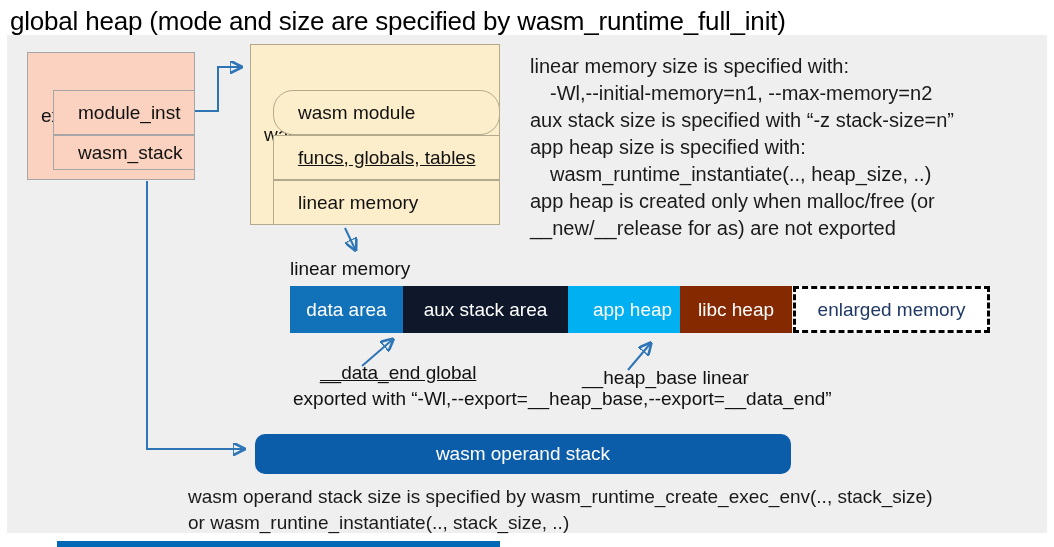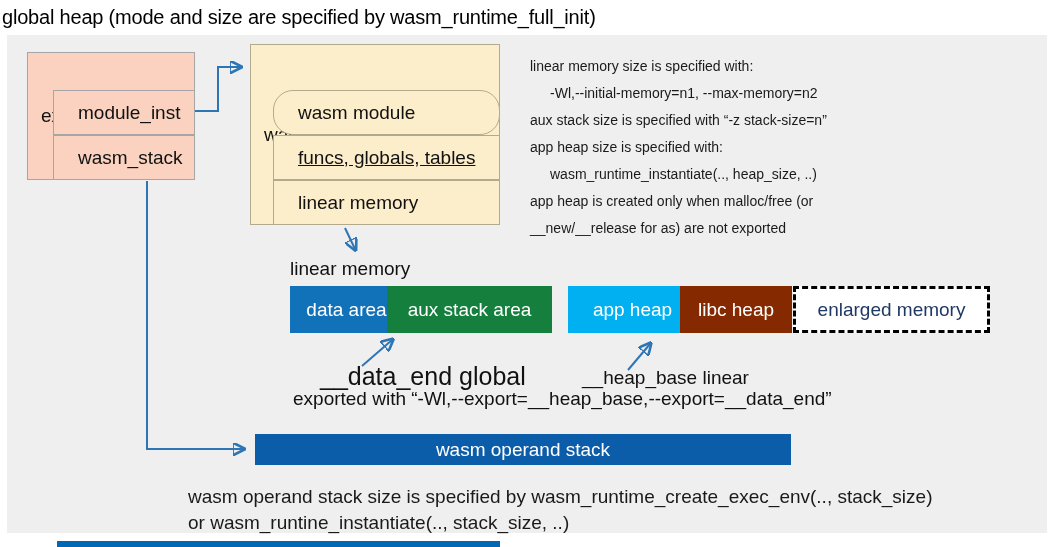--- a/index.html
+++ b/index.html
@@ -7,82 +7,82 @@
   body {
     font-family: "Liberation Sans", sans-serif;
     color: #111;
     width: 1054px; height: 547px;
     position: relative;
     overflow: hidden;
   }
   .stage { position: absolute; left: 0; top: 0; width: 1054px; height: 547px; }
 
   .title {
-    position: absolute; left: 2px; top: 6px;
-    font-size: 20px; color: #000; letter-spacing: -0.2px;
+    position: absolute; left: 10px; top: 6px;
+    font-size: 26px; color: #000; letter-spacing: -0.2px;
   }
 
   .panel {
     position: absolute; left: 7px; top: 35px; width: 1040px; height: 498px;
     background: #efefef;
   }
 
   
   .struct { position: absolute; border: 1px solid #a6a6a6; font-size: 19px; }
   .salmon { background: #fad2bf; }
   .cream  { background: #fdeecb; border-color: #b3a98c; }
   .struct-header { padding-left: 13px; display: flex; align-items: center; height: 100%; }
   .struct-row {
     position: absolute; border: 1px solid #a6a6a6;
     display: flex; align-items: center; padding-left: 24px; font-size: 19px;
   }
   .struct-row.cream { border-color: #b3a98c; }
 
   #exec-env        { left: 27px;  top: 52px; width: 168px; height: 128px; }
   #row-module-inst { left: 53px;  top: 90px; width: 142px; height: 45px; }
-  #row-wasm-stack  { left: 53px;  top: 135px; width: 142px; height: 45px; }
+  #row-wasm-stack  { left: 53px;  top: 135px; width: 142px; height: 35px; }
 
   #module-instance { left: 250px; top: 44px; width: 250px; height: 181px; }
   #row-wasm-module { left: 273px; top: 90px;  width: 227px; height: 45px; border-radius: 20px; }
   #row-funcs       { left: 273px; top: 135px; width: 227px; height: 45px; text-decoration: underline; }
   #row-linmem      { left: 273px; top: 180px; width: 227px; height: 45px; }
 
   
   .notes {
     position: absolute; left: 530px; top: 53px; width: 516px;
-    font-size: 14px; line-height: 27px; color: #1a1a1a;
+    font-size: 20px; line-height: 27px; color: #1a1a1a;
   }
   .notes .indent { padding-left: 20px; }
 
   
   .linmem-label { position: absolute; left: 290px; top: 258px; font-size: 19px; }
   .seg {
     position: absolute; top: 286px; height: 47px;
     display: flex; align-items: center; justify-content: center;
     color: #ffffff; font-size: 19px; white-space: nowrap;
   }
   #seg-data  { left: 290px; width: 113px; background: #1272b9; }
-  #seg-aux   { left: 387px; width: 165px; background: #15803d; }
+  #seg-aux   { left: 403px; width: 165px; background: #0f172a; }
   #seg-app   { left: 568px; width: 129px; background: #00b0f0; }
   #seg-libc  { left: 680px; width: 112px; background: #852900; text-align: center; }
   #seg-enlarged {
     left: 793px; width: 197px; background: #ffffff;
     border: 3px dashed #000; color: #1f3864;
   }
 
   
-  .lbl-data-end  { position: absolute; left: 320px; top: 362px; font-size: 25px; }
+  .lbl-data-end  { position: absolute; left: 320px; top: 362px; font-size: 19px; text-decoration: underline; }
   .lbl-heap-base { position: absolute; left: 582px; top: 367px; font-size: 19px; }
   .lbl-exported  { position: absolute; left: 293px; top: 388px; font-size: 19px; }
 
   
   .operand-bar {
-    position: absolute; left: 255px; top: 434px; width: 536px; height: 31px;
+    position: absolute; left: 255px; top: 434px; width: 536px; height: 40px;
     background: #0c5da9; color: #fff; font-size: 19px;
-    display: flex; align-items: center; justify-content: center;
+    display: flex; align-items: center; justify-content: center; border-radius: 10px;
   }
   .bottom-notes {
     position: absolute; left: 188px; top: 484px;
     font-size: 19px; line-height: 26px; color: #1a1a1a;
   }
 
   .bottom-strip {
     position: absolute; left: 57px; top: 541px; width: 443px; height: 6px;
     background: #0068b5;
   }

